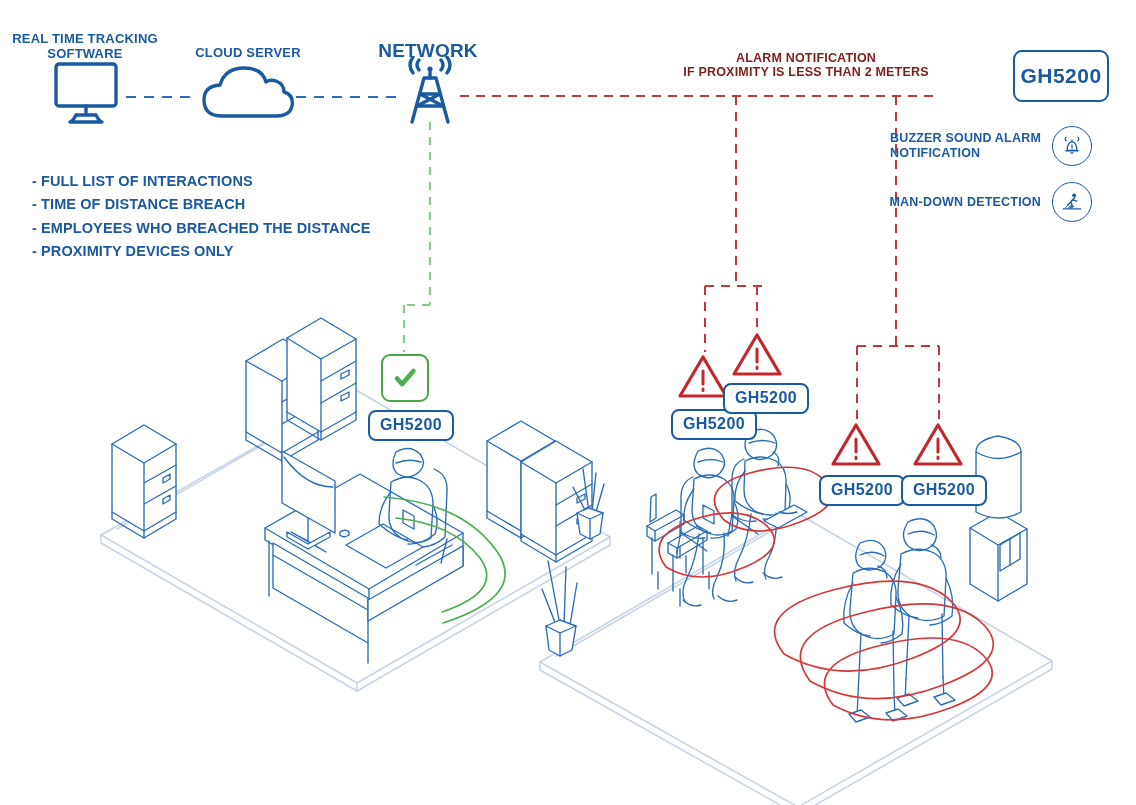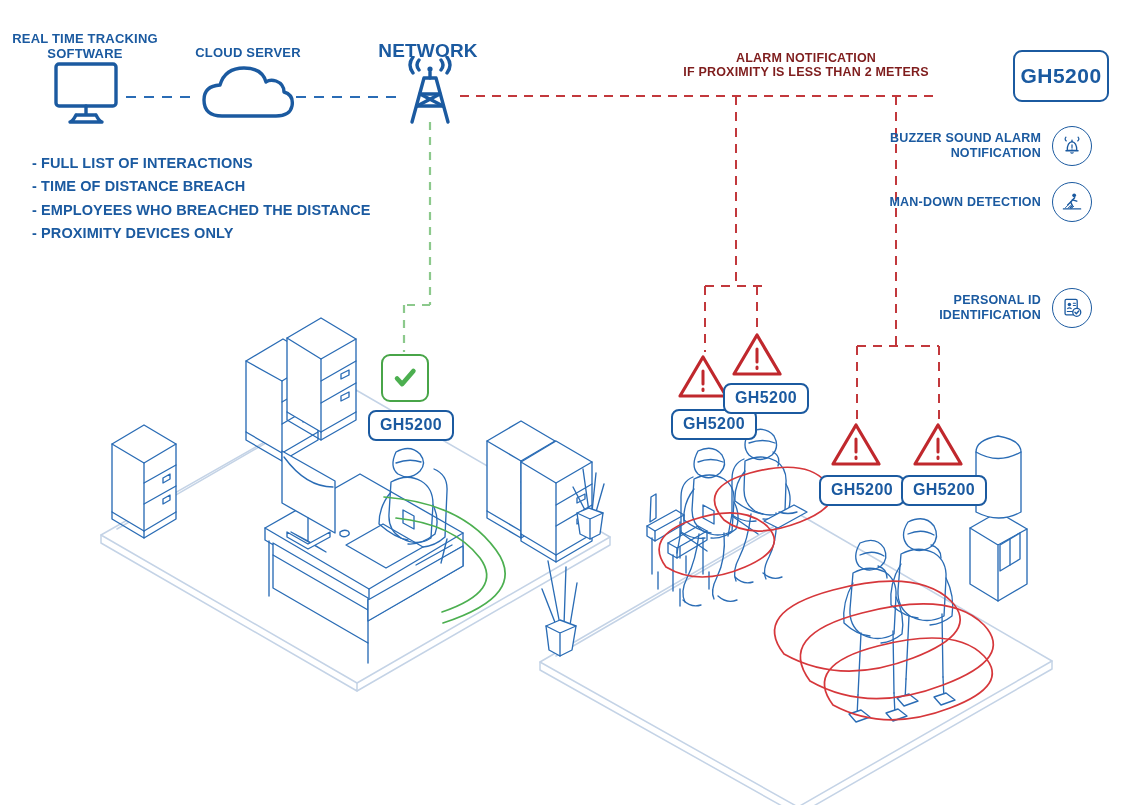--- a/index.html
+++ b/index.html
@@ -35,21 +35,21 @@
 
   
   #cap-software{left:10px;  top:32px;  width:150px; font-size:13px; text-align:center;}
   #cap-cloud   {left:178px; top:46px;  width:140px; font-size:13px; text-align:center;}
   #cap-network {left:368px; top:40px;  width:120px; font-size:19px; text-align:center;}
   #cap-alarm   {left:636px; top:51px;  width:340px; font-size:12.5px; text-align:center;}
 
   
   #bullets{
     position:absolute;
-    left:32px; top:152px;
+    left:32px; top:170px;
     color:#1b5aa0;
     font-size:14.5px;
     font-weight:700;
     line-height:1.62;
     letter-spacing:.1px;
     text-transform:uppercase;
   }
   #bullets div{white-space:nowrap;}
 
   
@@ -74,21 +74,20 @@
     align-items:center;
     justify-content:flex-end;
     gap:11px;
     right:22px;
     width:300px;
   }
   .feature-label{
     color:#1b5aa0;
     font-size:12.5px;
     font-weight:700;
-    text-align:right;
     line-height:1.2;
     letter-spacing:.2px;
     white-space:pre-line;
     text-transform:uppercase;
   }
   .feature-icon{
     flex:0 0 auto;
     width:38px;height:38px;
     border:1.6px solid #1b5aa0;
     border-radius:50%;
@@ -463,34 +462,20 @@
         <circle cx="17.5" cy="7.3" r="2.2" fill="#1b5aa0"></circle>
         <path d="M18 10 L13.5 15 L10 18.5" fill="none" stroke="#1b5aa0" stroke-width="1.7" stroke-linecap="round"></path>
         <path d="M15.5 12.5 L20.5 14 M13.5 15 L15.5 19.5 L13 21.5" fill="none" stroke="#1b5aa0" stroke-width="1.7" stroke-linecap="round"></path>
         <path d="M5 23 H25" stroke="#1b5aa0" stroke-width="1.4" stroke-linecap="round"></path>
         <path d="M7.5 21.5 L10 19 M10.5 22 L13.5 19 M14 22.5 L17 20" stroke="#1b5aa0" stroke-width="1.1" stroke-linecap="round"></path>
       </svg>
     </div>
   </div>
 
 
-  <div class="feature-row" id="feat-3">
-    <div class="feature-label">PERSONAL ID
-IDENTIFICATION</div>
-    <div class="feature-icon">
-      <svg viewBox="0 0 30 30" width="26" height="26">
-        <rect x="7" y="5" width="14" height="18" rx="1.6" fill="none" stroke="#1b5aa0" stroke-width="1.5"></rect>
-        <circle cx="12" cy="11" r="2" fill="#1b5aa0"></circle>
-        <path d="M9.5 16 Q12 13.6 14.5 16" fill="none" stroke="#1b5aa0" stroke-width="1.3"></path>
-        <path d="M16.5 9.5 H19 M16.5 12 H19 M9.5 19 H18" stroke="#1b5aa0" stroke-width="1.2" stroke-linecap="round"></path>
-        <circle cx="20.5" cy="20" r="4.6" fill="#fff" stroke="#1b5aa0" stroke-width="1.5"></circle>
-        <path d="M18.4 20 L20 21.6 L22.8 18.4" fill="none" stroke="#1b5aa0" stroke-width="1.6" stroke-linecap="round" stroke-linejoin="round"></path>
-      </svg>
-    </div>
-  </div>
 
   <div class="badge-ok">
     <svg viewBox="0 0 30 30" width="28" height="28">
       <path d="M6.5 15.5 L12 21.5 L24 7.5" fill="none" stroke="#4caf50" stroke-width="5" stroke-linecap="round" stroke-linejoin="round"></path>
     </svg>
   </div>
 
   <div class="warn" id="warn-0">
     <svg viewBox="0 0 54 48" width="54" height="48">
       <path d="M27 5 L50 44 L4 44 Z" fill="#fff" stroke="#c0282d" stroke-width="3.2" stroke-linejoin="round"></path>

